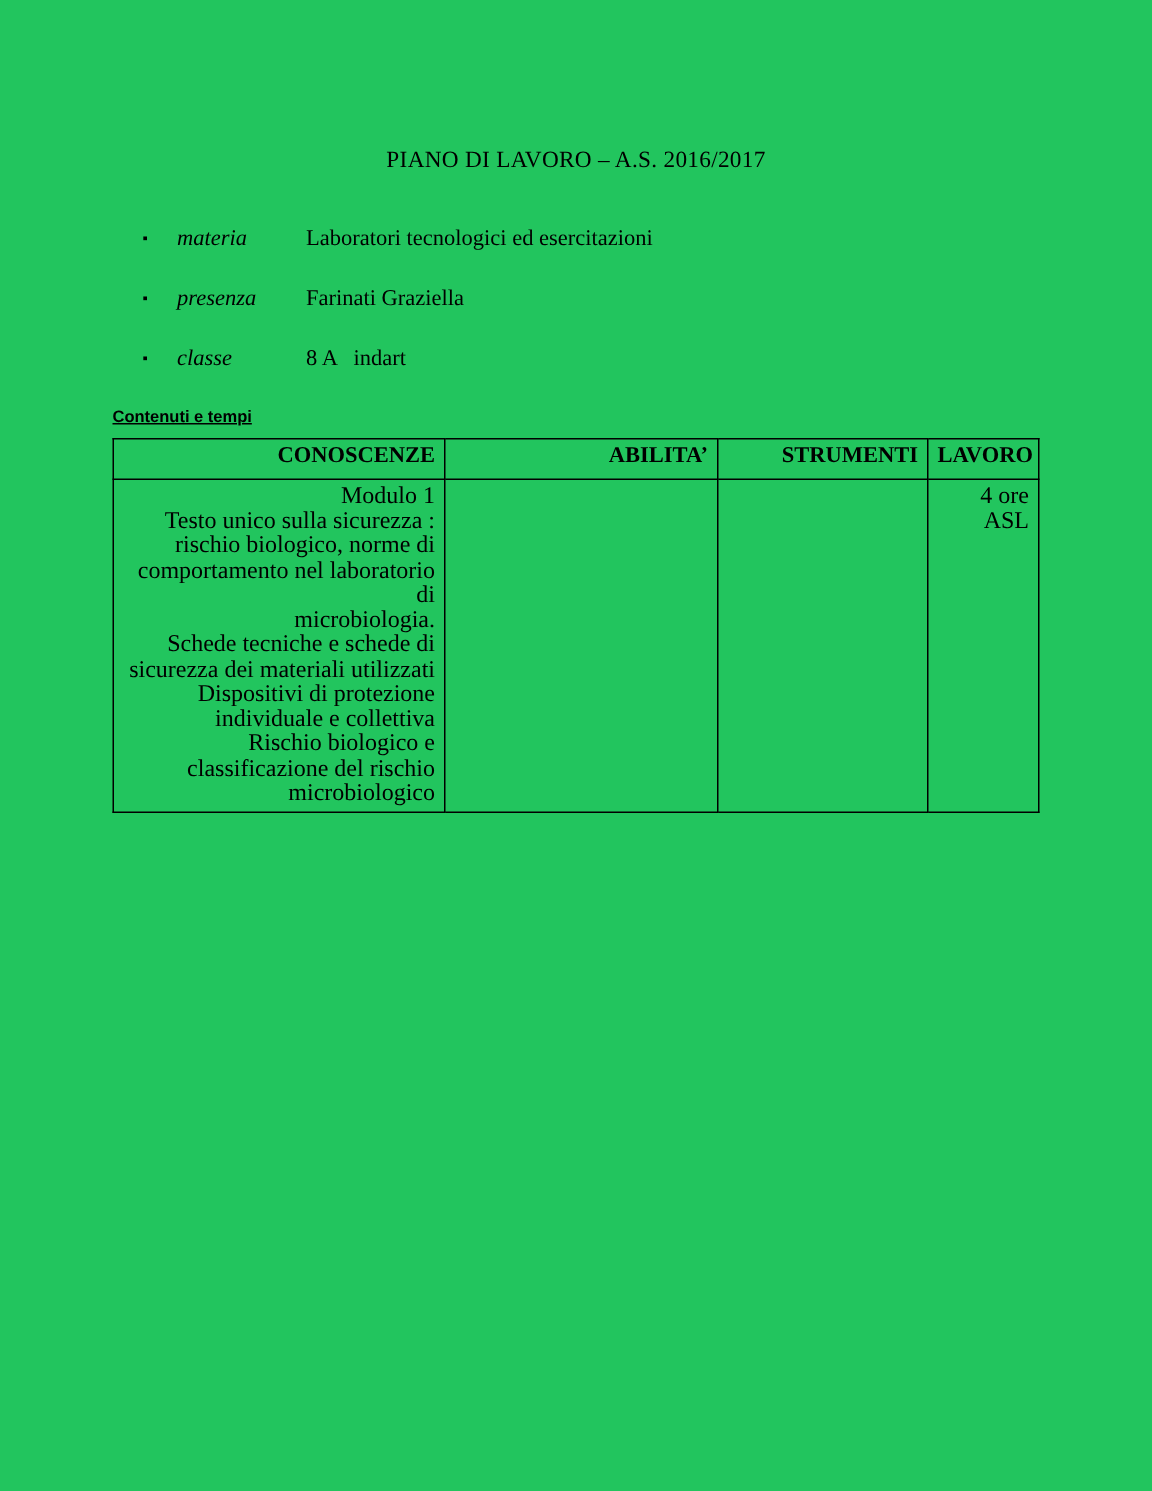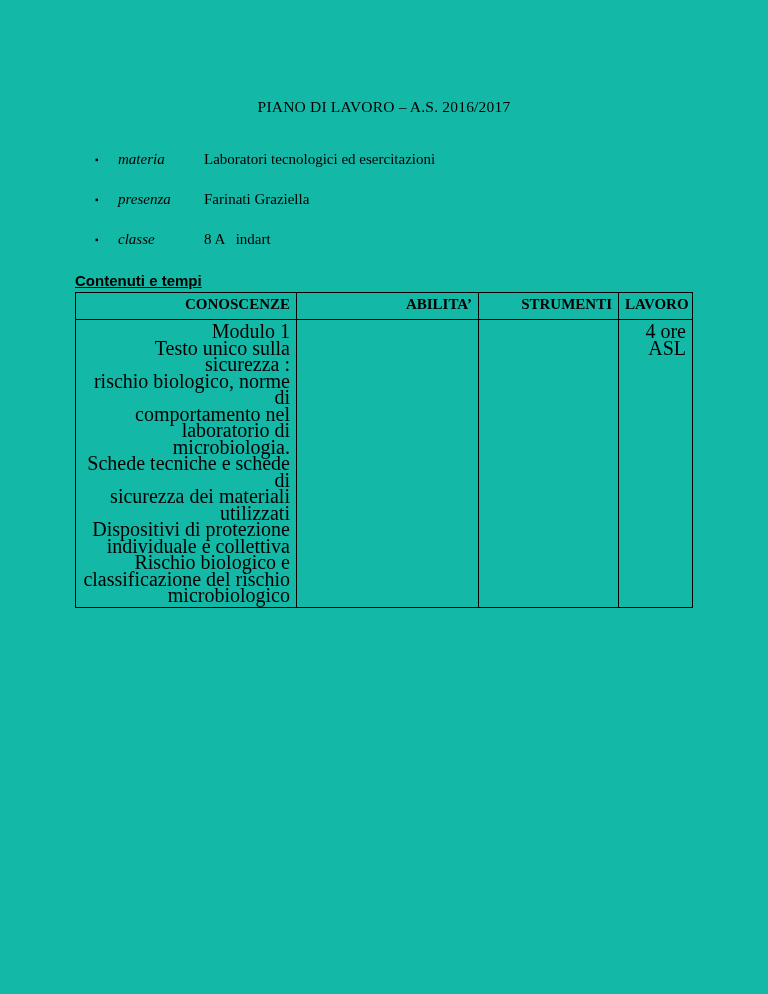--- a/index.html
+++ b/index.html
@@ -8,21 +8,21 @@
     width: 768px;
     height: 994px;
     font-family: "Liberation Serif", serif;
     color: #000000;
     position: relative;
   }
   .page {
     position: relative;
     width: 768px;
     height: 994px;
-    background: #14b8a6;
+    background: #22c55e;
     overflow: hidden;
   }
   .doc-title {
     position: absolute;
     top: 98px;
     left: 0;
     width: 100%;
     text-align: center;
     font-size: 15.5px;
     letter-spacing: 0.2px;
@@ -54,21 +54,21 @@
     left: 204px;
     top: 0;
     white-space: pre;
   }
   .section-heading {
     position: absolute;
     top: 272px;
     left: 75px;
     font-family: "Liberation Sans", sans-serif;
     font-weight: bold;
-    font-size: 15px;
+    font-size: 11px;
     text-decoration: underline;
   }
   .content-table {
     position: absolute;
     top: 292px;
     left: 75px;
     width: 617px;
     border-collapse: collapse;
     table-layout: fixed;
   }
@@ -79,21 +79,21 @@
     text-align: right;
     padding: 3px 6px 3px 6px;
   }
   .content-table th {
     font-family: "Liberation Serif", serif;
     font-weight: bold;
     font-size: 15px;
     padding-bottom: 6px;
   }
   .content-table td {
-    font-size: 20px;
+    font-size: 16px;
     line-height: 16.5px;
     white-space: pre-line;
   }
   .col-conoscenze { width: 221px; }
   .col-abilita    { width: 182px; }
   .col-strumenti  { width: 140px; }
   .col-tempi      { width: 74px;  }
   .row-1 td { height: 196px; }
   .row-2 td { height: 108px; }
 </style>

